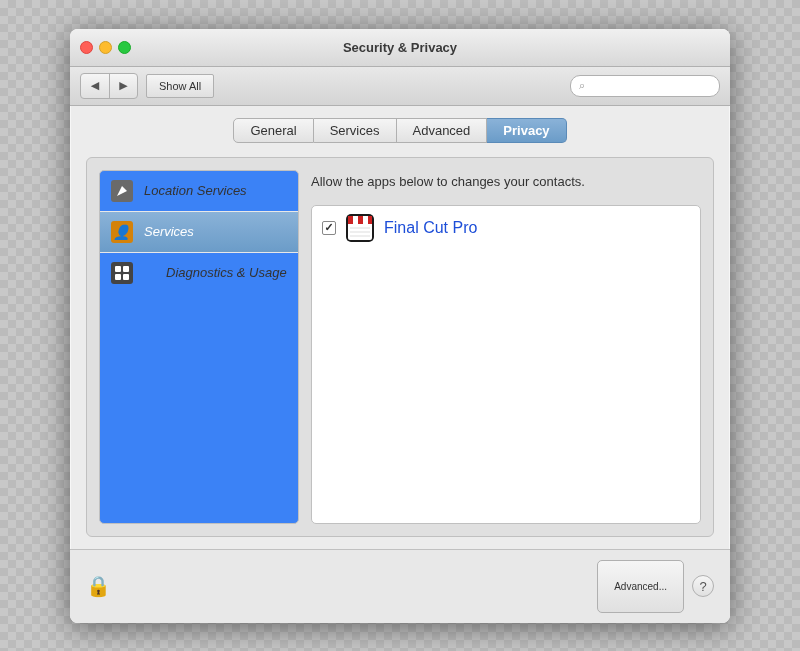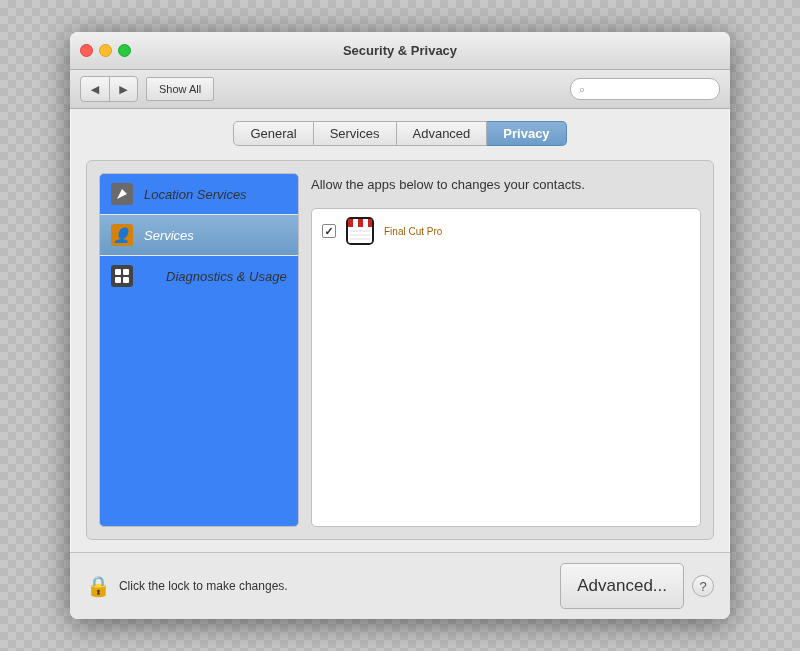--- a/index.html
+++ b/index.html
@@ -337,22 +337,22 @@
       width: 28px;
       height: 28px;
       border-radius: 5px;
       display: flex;
       align-items: center;
       justify-content: center;
       overflow: hidden;
     }
 
     .app-name {
-      font-size: 10px;
-      color: #a16207;
+      font-size: 16px;
+      color: #1d4ed8;
     }
 
     
     .bottom-bar {
       display: flex;
       align-items: center;
       padding: 10px 16px;
       border-top: 1px solid #c0c0c0;
       background: #e8e8e8;
     }
@@ -368,25 +368,25 @@
       color: #c8820a;
     }
 
     .lock-text {
       font-size: 12px;
       color: #333;
     }
 
     .advanced-btn {
       margin-left: auto;
-      padding: 12px 16px;
+      padding: 20px 16px;
       background: linear-gradient(to bottom, #f5f5f5, #e0e0e0);
       border: 1px solid #b0b0b0;
       border-radius: 5px;
-      font-size: 17px;
+      font-size: 10px;
       cursor: pointer;
       color: #333;
       text-align: right;
     }
 
     .help-btn {
       width: 22px;
       height: 22px;
       border-radius: 50%;
       border: 1px solid #b0b0b0;
@@ -496,18 +496,17 @@
             <span class="app-name">Final Cut Pro</span>
           </div>
         </div>
       </div>
     </div>
   </div>
 
   <div class="bottom-bar">
     <div class="lock-area">
       <span class="lock-icon">🔒</span>
-      <span class="lock-text">Click the lock to make changes.</span>
     </div>
     <button class="advanced-btn">Advanced...</button>
     <button class="help-btn">?</button>
   </div>
 </div>
 
 </body></html>

